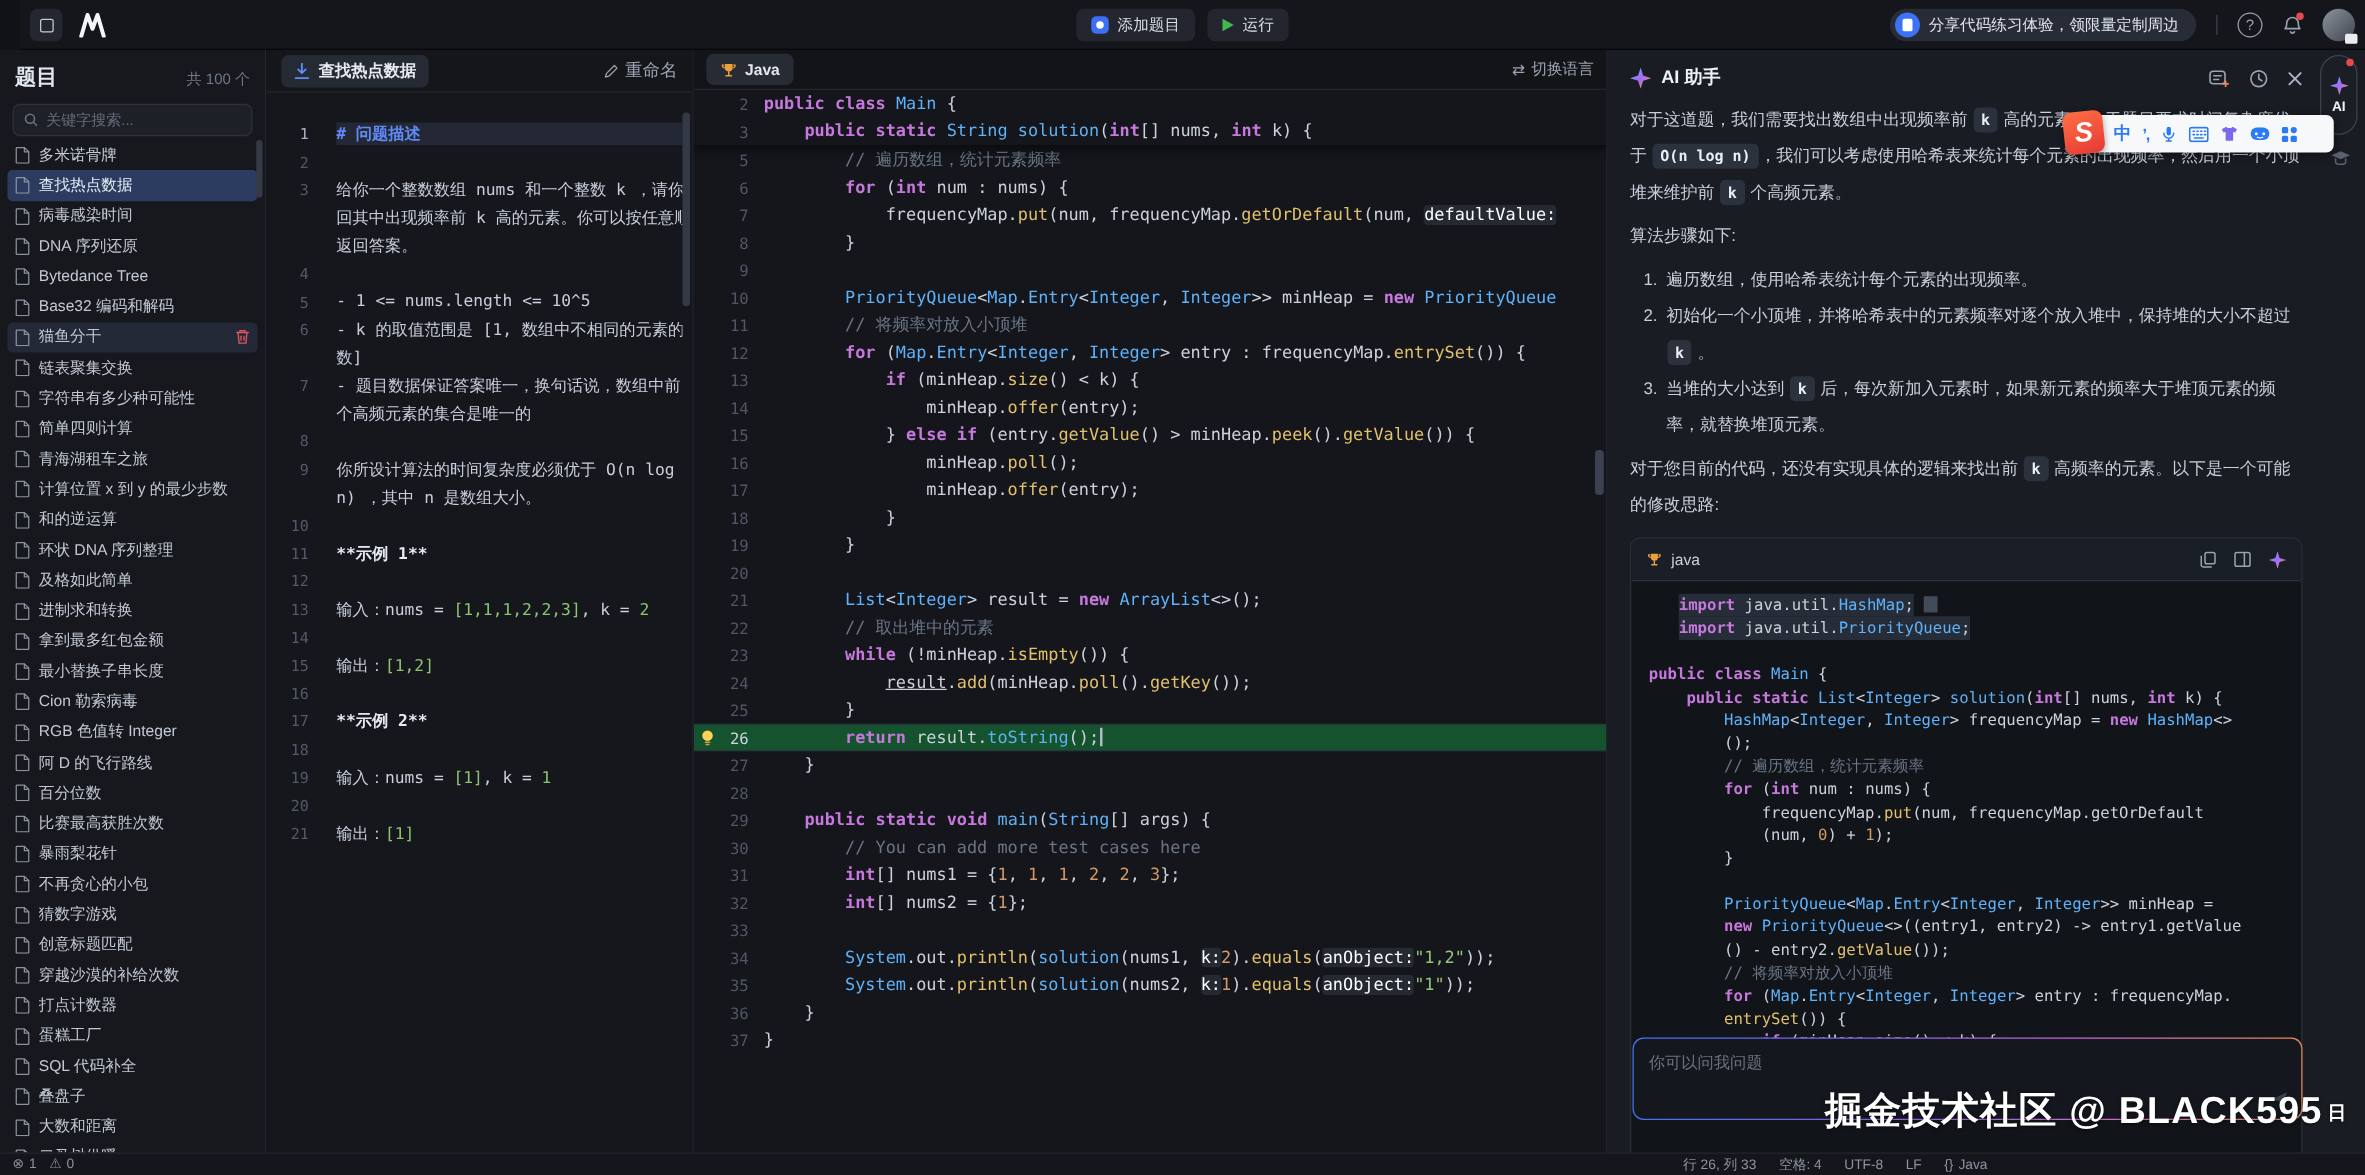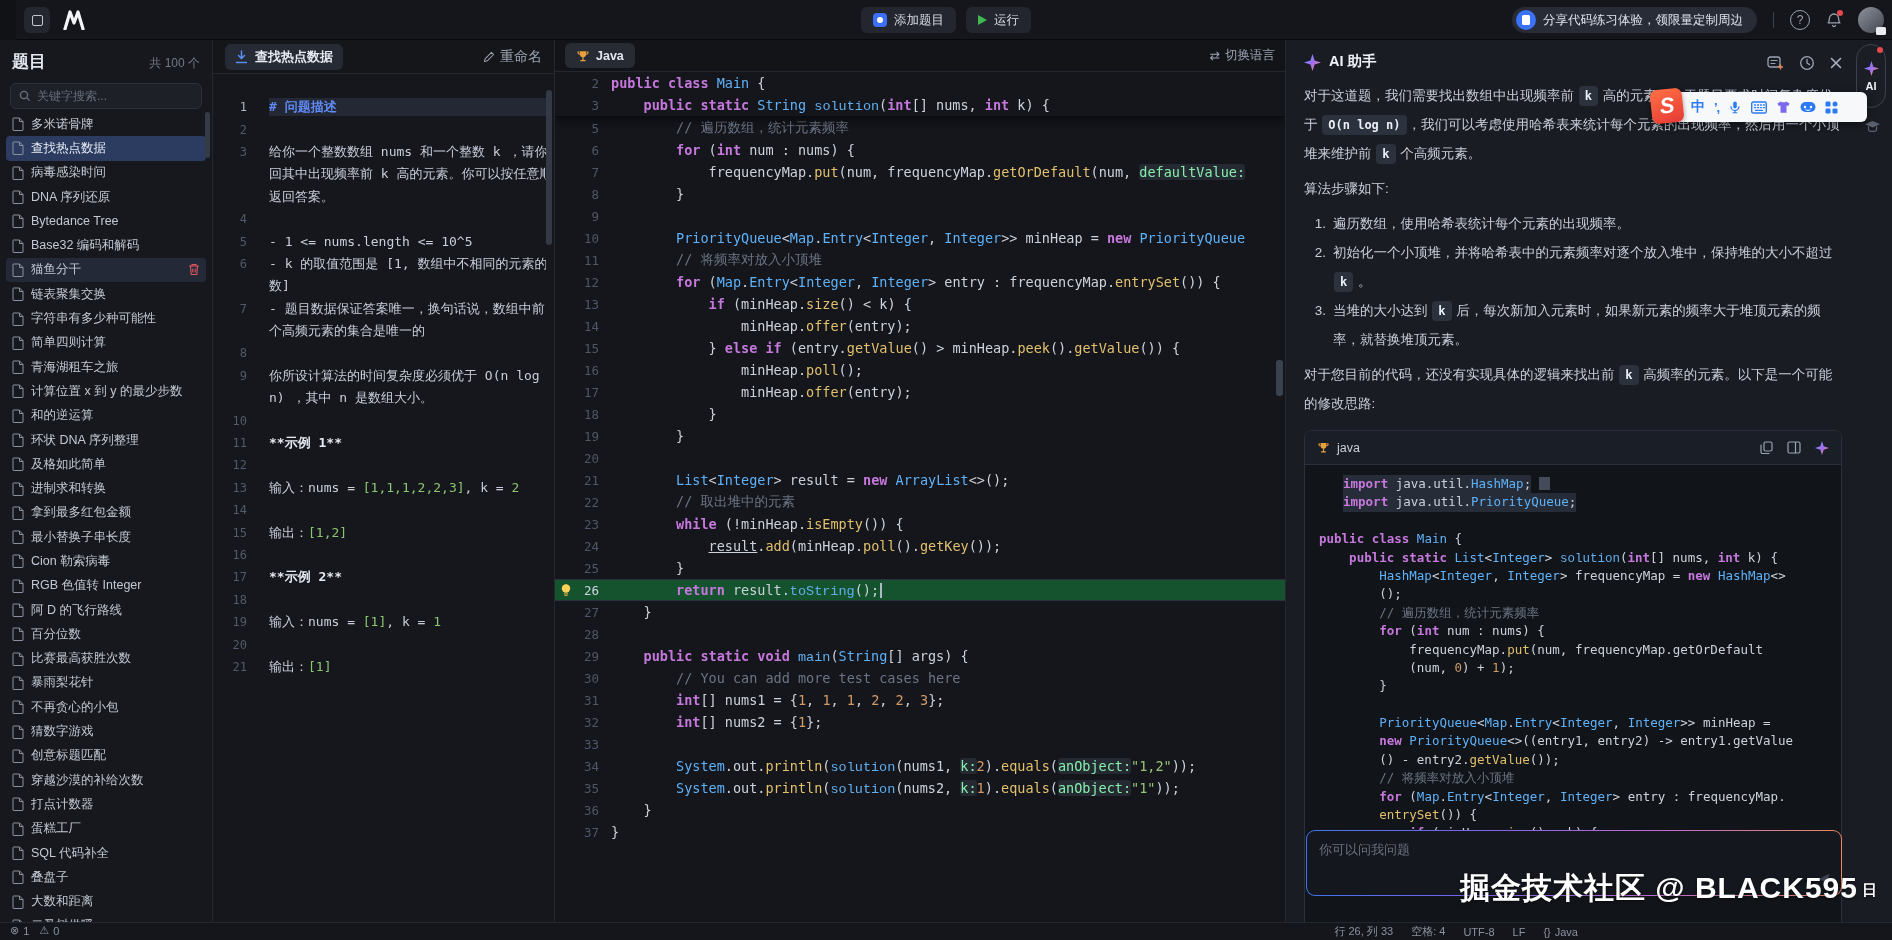--- a/index.html
+++ b/index.html
@@ -87,23 +87,23 @@
   .ed-body { position:absolute; top:32px; bottom:0; left:0; right:0; overflow:hidden;
     font-family:"DejaVu Sans Mono",monospace; font-size:13.5px; }
   .sticky { box-shadow:0 4px 7px rgba(0,0,0,.45); border-bottom:1px solid #0a0c10; position:relative; z-index:2; background:#14161c; }
   .crow { height:22px; display:flex; align-items:center; position:relative; }
   .gut { flex:0 0 44px; text-align:right; color:#4f5766; font-size:12.5px; }
   .crow.cur .gut { color:#cdd5e1; }
   .ctext { margin-left:12px; white-space:pre; overflow:hidden; flex:1; color:#ccd2dc; }
   .crow.cur { background:#14532d; box-shadow:inset 0 1px 0 #2a3140, inset 0 -1px 0 #2a3140; }
   .bulb { position:absolute; left:4px; top:4px; }
   .caret { display:inline-block; width:1.5px; height:15px; background:#aeb8c6; vertical-align:-3px; margin-left:1px; }
-  .kw  { color:#c678dd;font-weight:bold; } .typ { color:#5fb2f9; } .fn { color:#e2c06c; } .fnb { color:#61afef;font-family:Liberation Mono, monospace; }
+  .kw  { color:#c678dd;font-weight:bold; } .typ { color:#5fb2f9; } .fn { color:#e2c06c; } .fnb { color:#61afef; }
   .num { color:#d19a66; } .str { color:#98c379; } .com { color:#6b7585; }
-  .hint{ color:#86efac; background:#242932; border-radius:3px; }
+  .hint{ color:#ffffff; background:#242932; border-radius:3px; }
   .und { text-decoration:underline; color:#ccd2dc; }
   .ed-thumb { position:absolute; right:2px; top:320px; width:7px; height:36px; border-radius:3px; background:#3a4250; }
 
   
   .ai-scroll { position:absolute; inset:0; padding:12px 50px 0 18px; overflow:hidden; }
   .ai-head { display:flex; align-items:flex-end; gap:8px; margin-bottom:10px; }
   .ai-title { font-size:14.5px; font-weight:bold; color:#eef1f6; }
   .ai-hicons { margin-left:auto; display:flex; align-items:center; gap:15px; color:#9aa3b2; }
   .ai-p { font-size:13.5px; line-height:29px; color:#c9cfdb; }
   .chip { display:inline-block; background:#2b313d; border-radius:4px; padding:0 6px; margin:0 1px;
@@ -148,21 +148,21 @@
 
   
   .watermark { position:absolute; right:14px; top:868px; z-index:50; color:#fff; font-weight:bold;
     font-size:30px; text-shadow:0 1px 3px rgba(0,0,0,.55); letter-spacing:1px; white-space:nowrap; }
   .watermark .suf { font-size:15px; font-weight:bold; margin-left:4px; vertical-align:3px; }
 
   
   .statusbar { position:absolute; left:0; right:0; bottom:0; height:18px; background:#14161b;
     border-top:1px solid #23272f; font-size:11px; color:#8b93a1; z-index:30; }
   .st-left { position:absolute; left:10px; top:1px; display:flex; gap:10px; align-items:center; }
-  .st-right { position:absolute; right:314px; top:1px; display:flex; gap:18px; align-items:center;justify-content:flex-end; }
+  .st-right { position:absolute; right:302px; top:1px; display:flex; gap:18px; align-items:center;justify-content:flex-end; }
   .st-seg { display:flex; gap:4px; align-items:center; }
   svg { display:block; }
 </style>
 </head>
 <body>
 
 <svg width="0" height="0" style="position:absolute">
   <defs>
     <linearGradient id="gAI" x1="0" y1="0" x2="1" y2="1">
       <stop offset="0" stop-color="#62b0ff"></stop>

